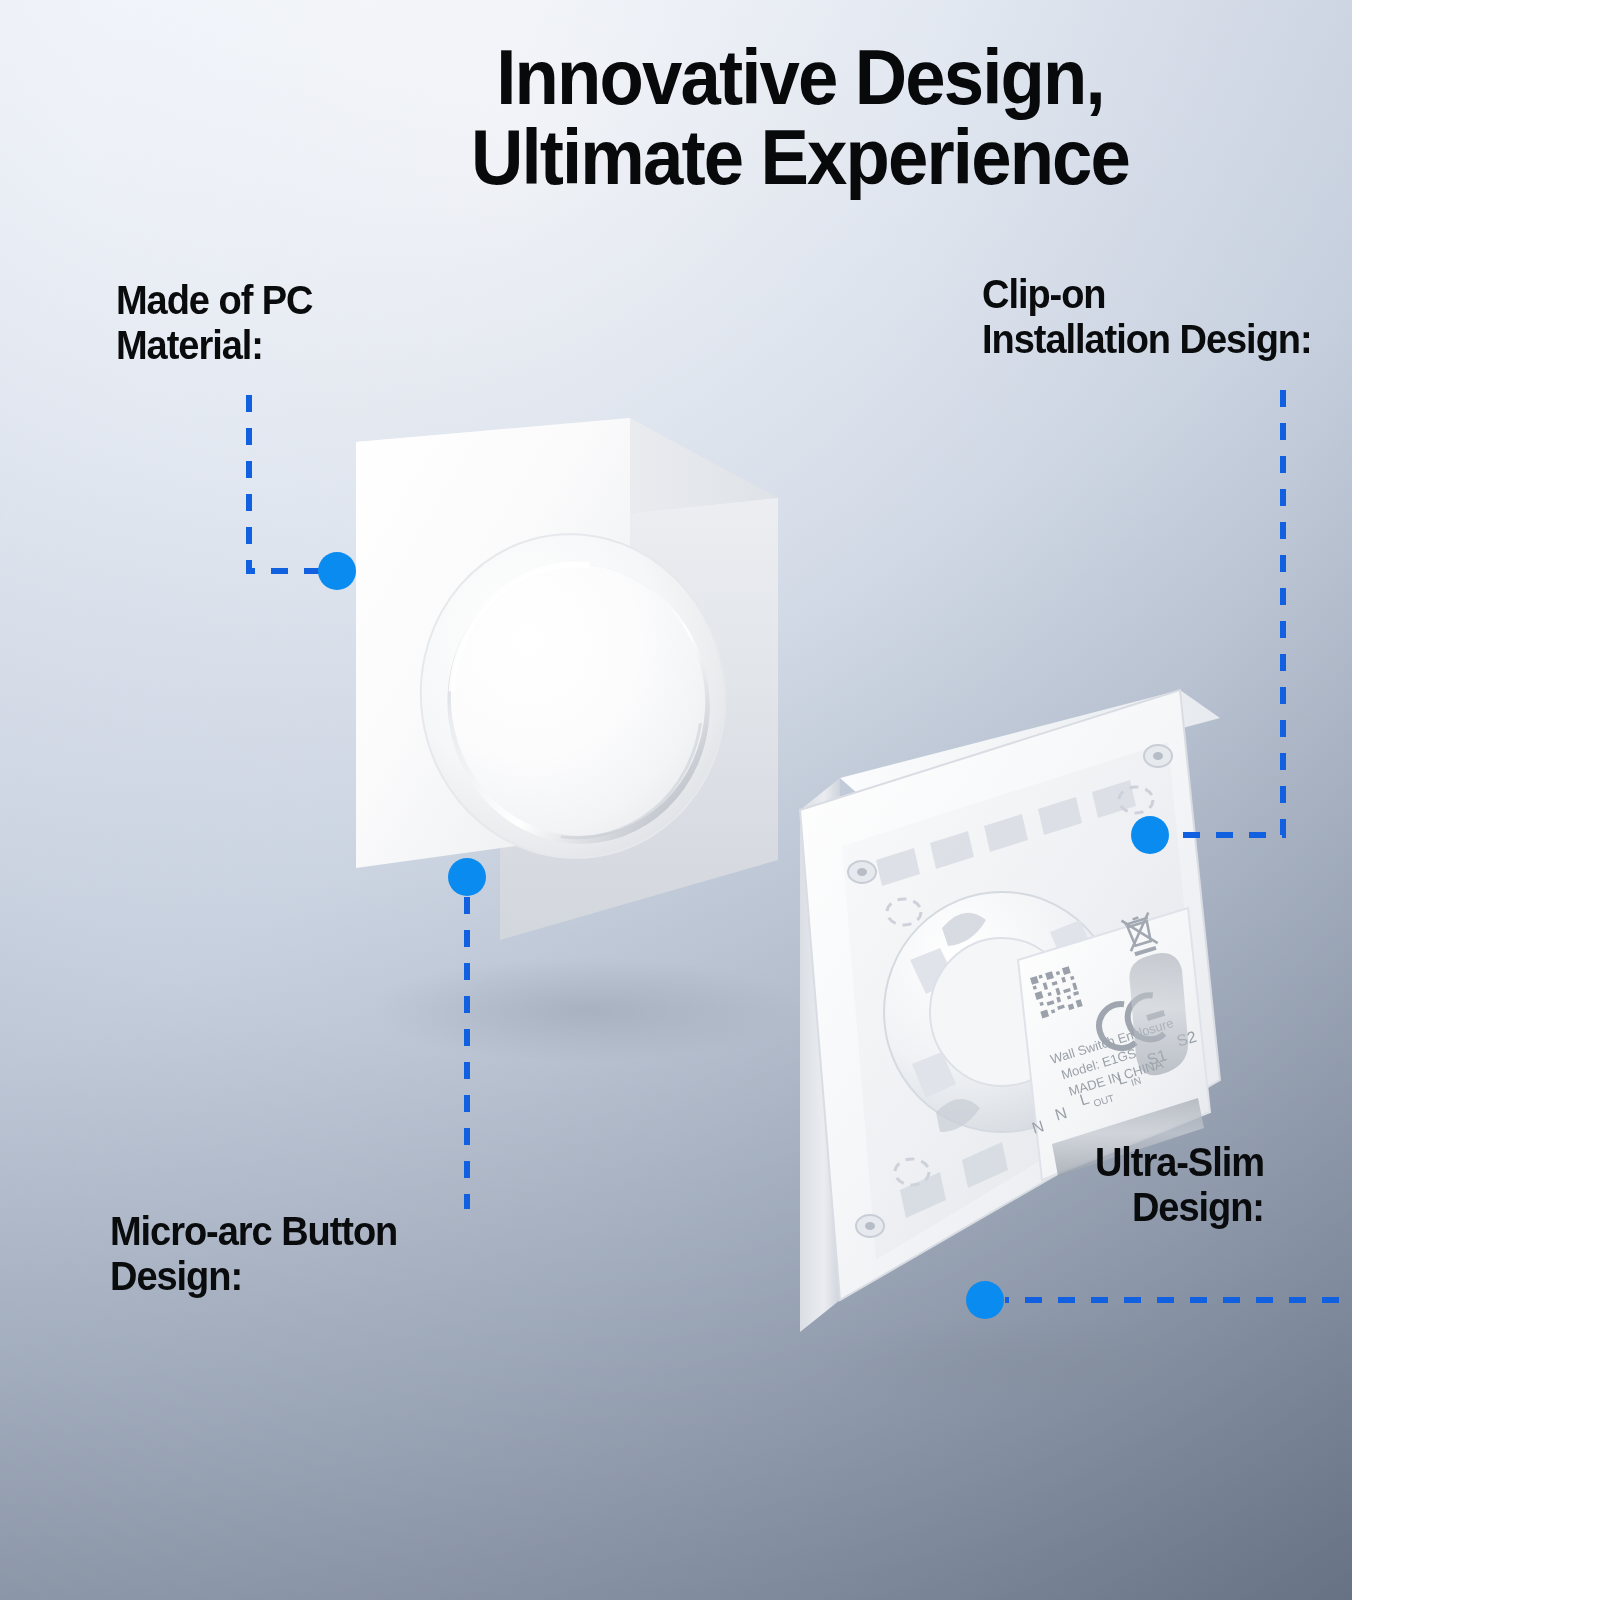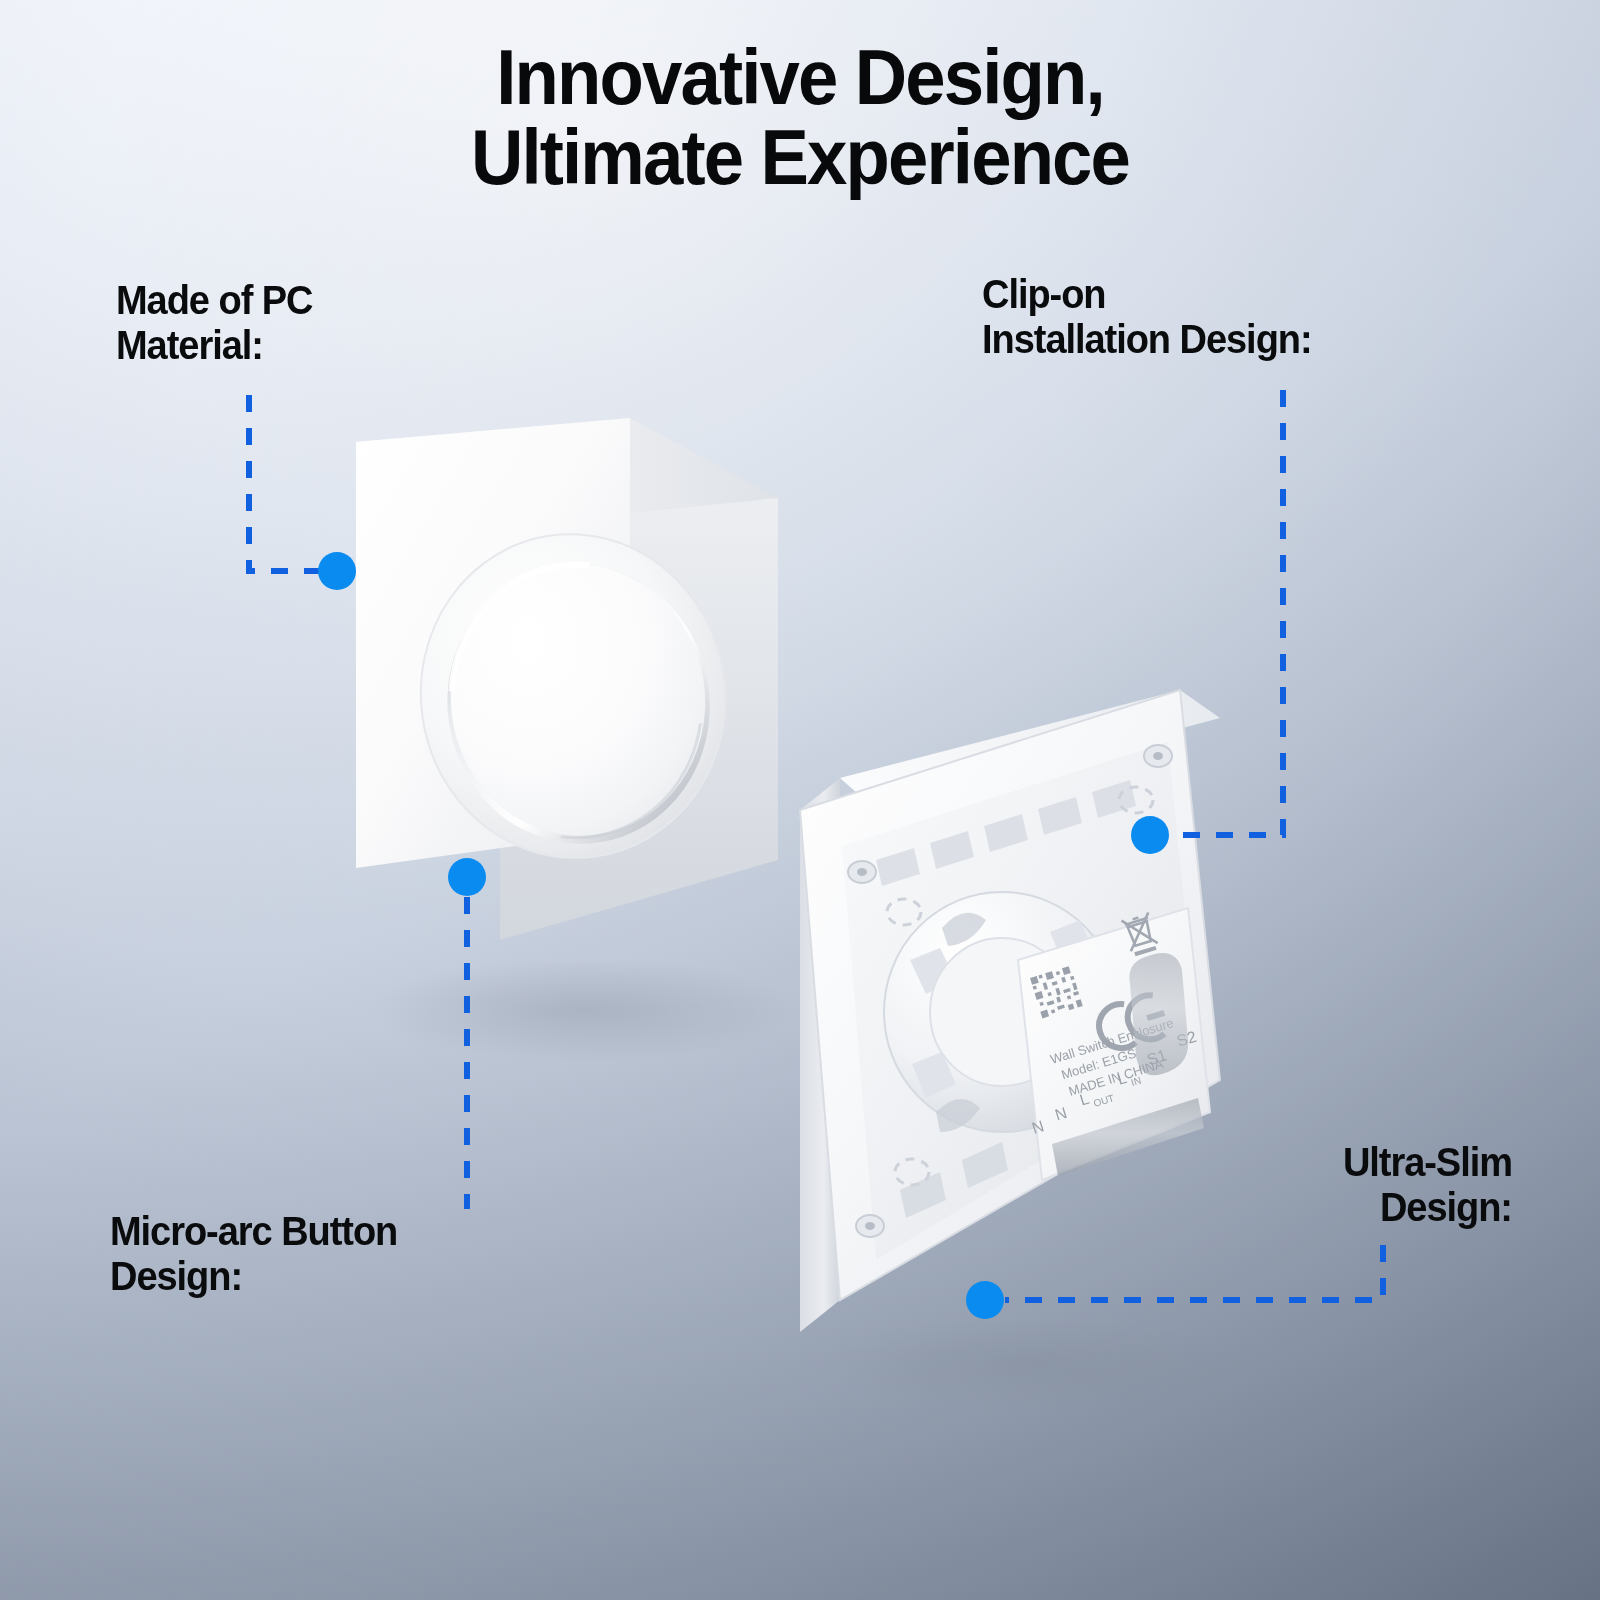--- a/index.html
+++ b/index.html
@@ -7,21 +7,21 @@
 
   html, body {
     width: 1600px;
     height: 1600px;
     overflow: hidden;
     font-family: "Liberation Sans", "DejaVu Sans", sans-serif;
   }
 
   #stage {
     position: relative;
-    width: 1600px;
+    width: 1352px;
     height: 1600px;
     background:
       radial-gradient(120% 110% at 38% 8%, #ffffff 0%, #f4f7fb 26%, #e3e8f0 52%, #c8cfda 76%, #a8b0bd 100%),
       linear-gradient(150deg, #fdfdff 0%, #dfe4ec 45%, #9aa3b0 100%);
     background-blend-mode: multiply;
     overflow: hidden;
   }
 
   
   #title {

